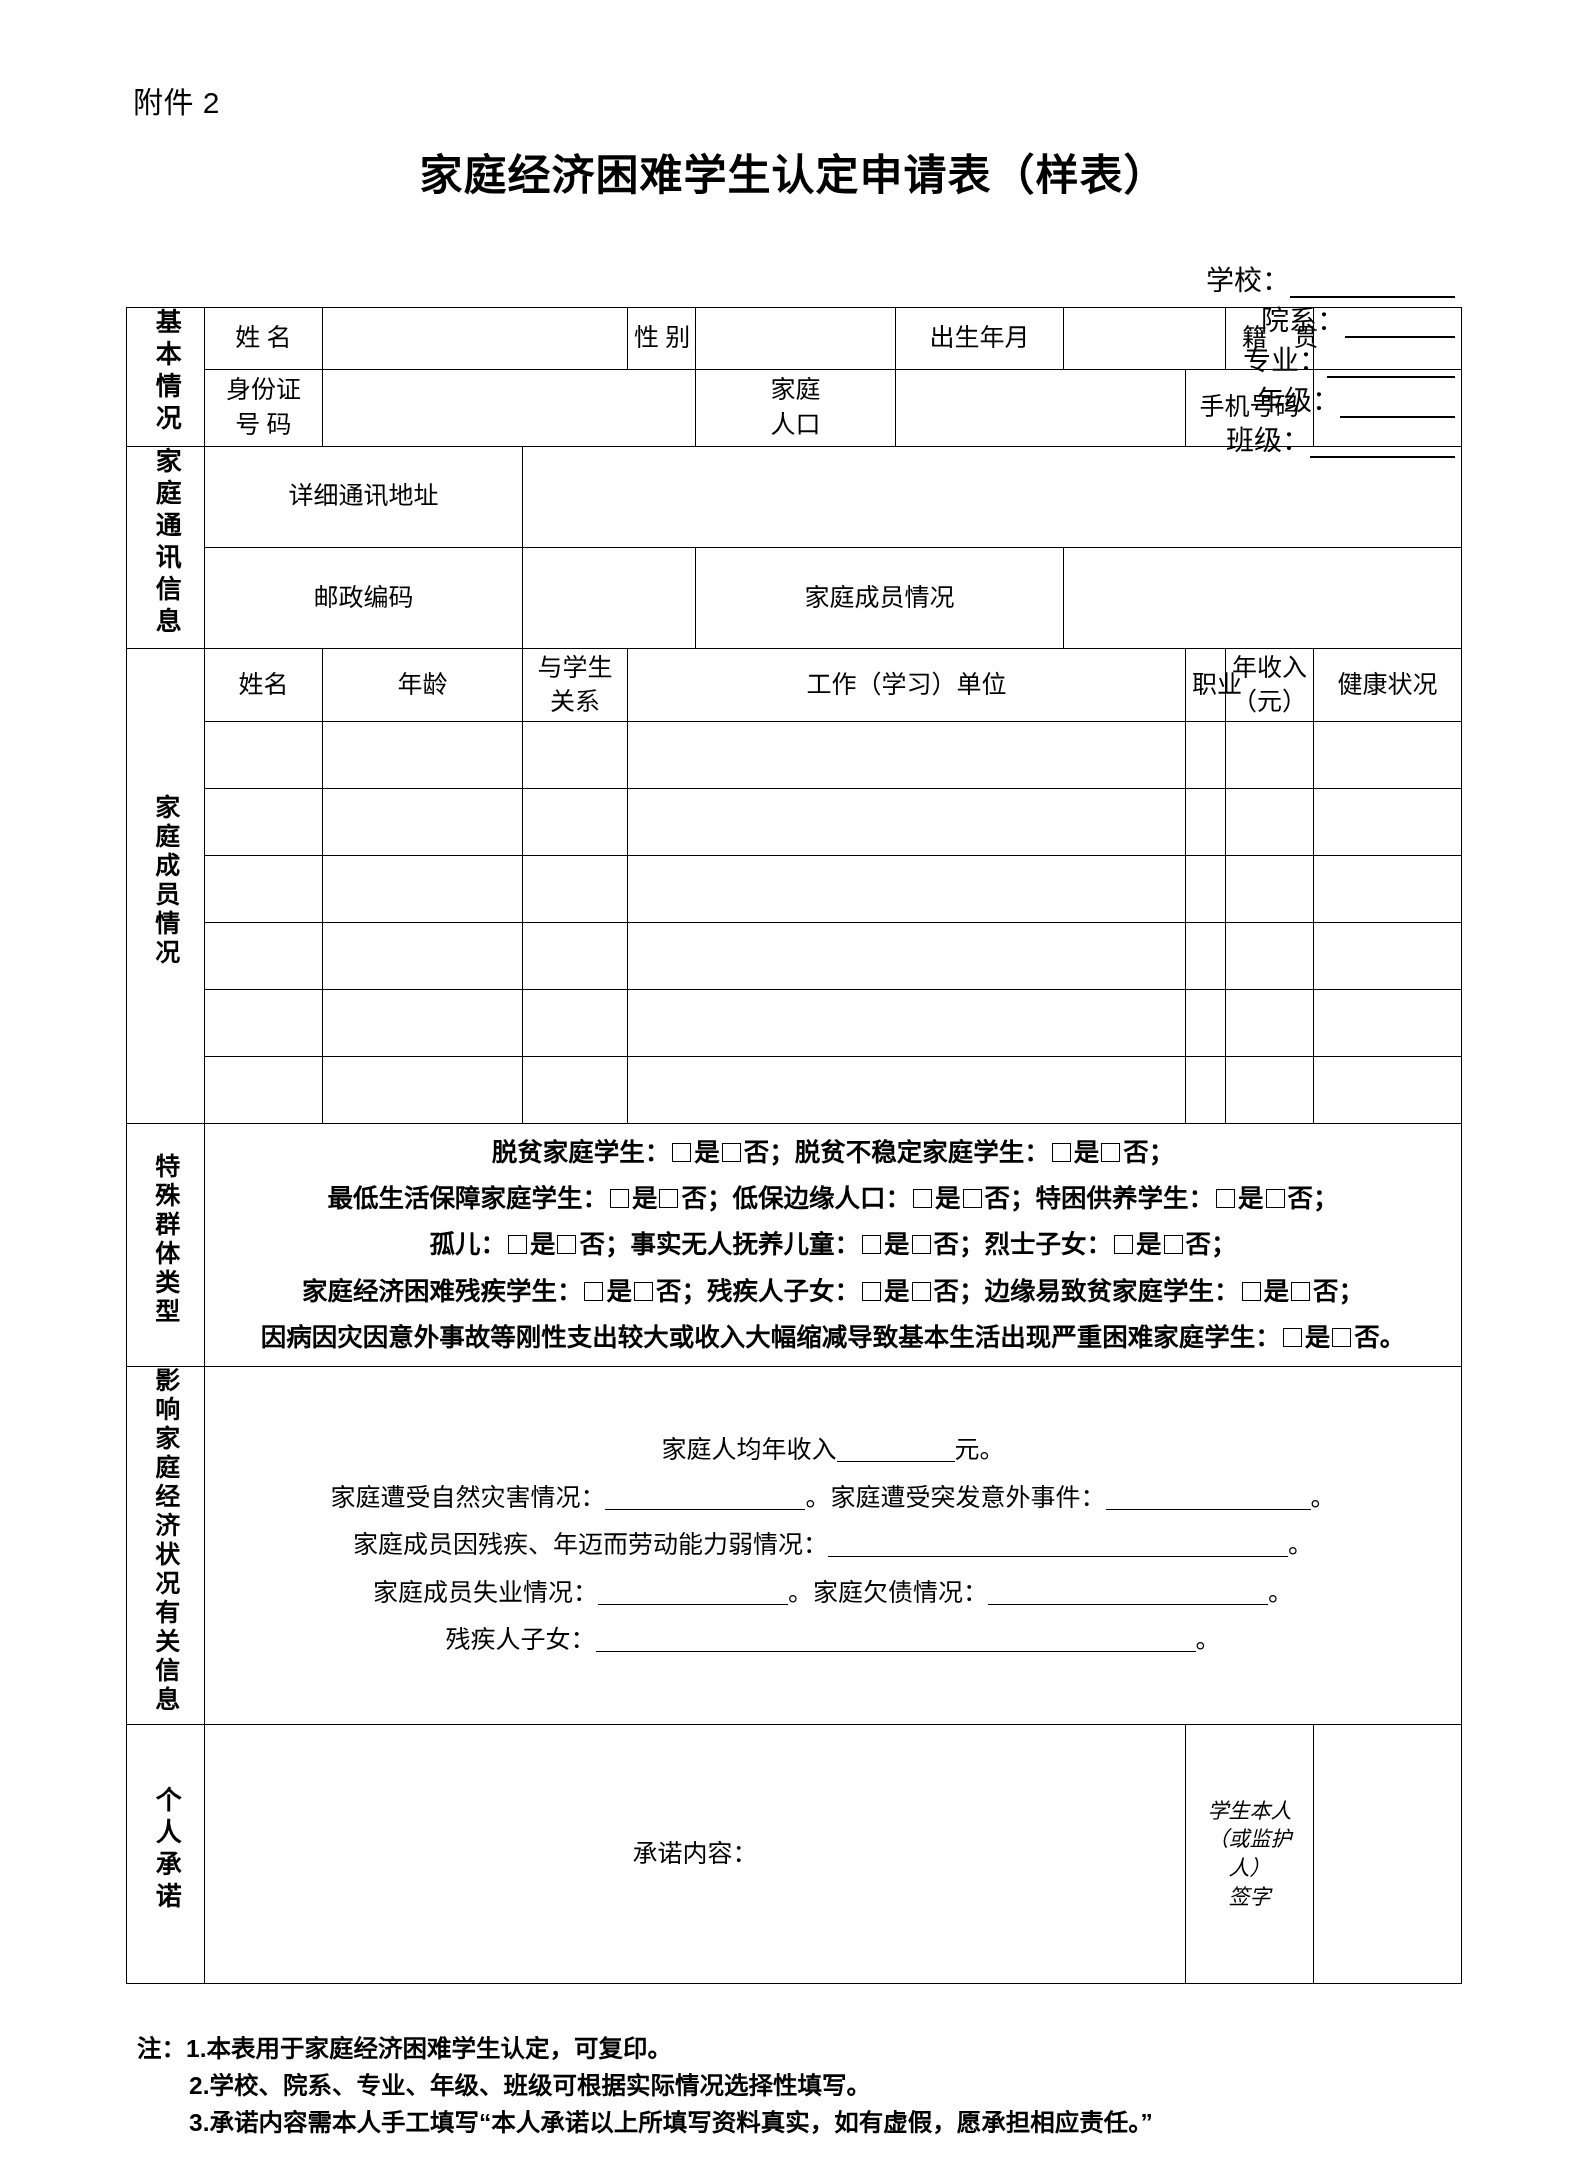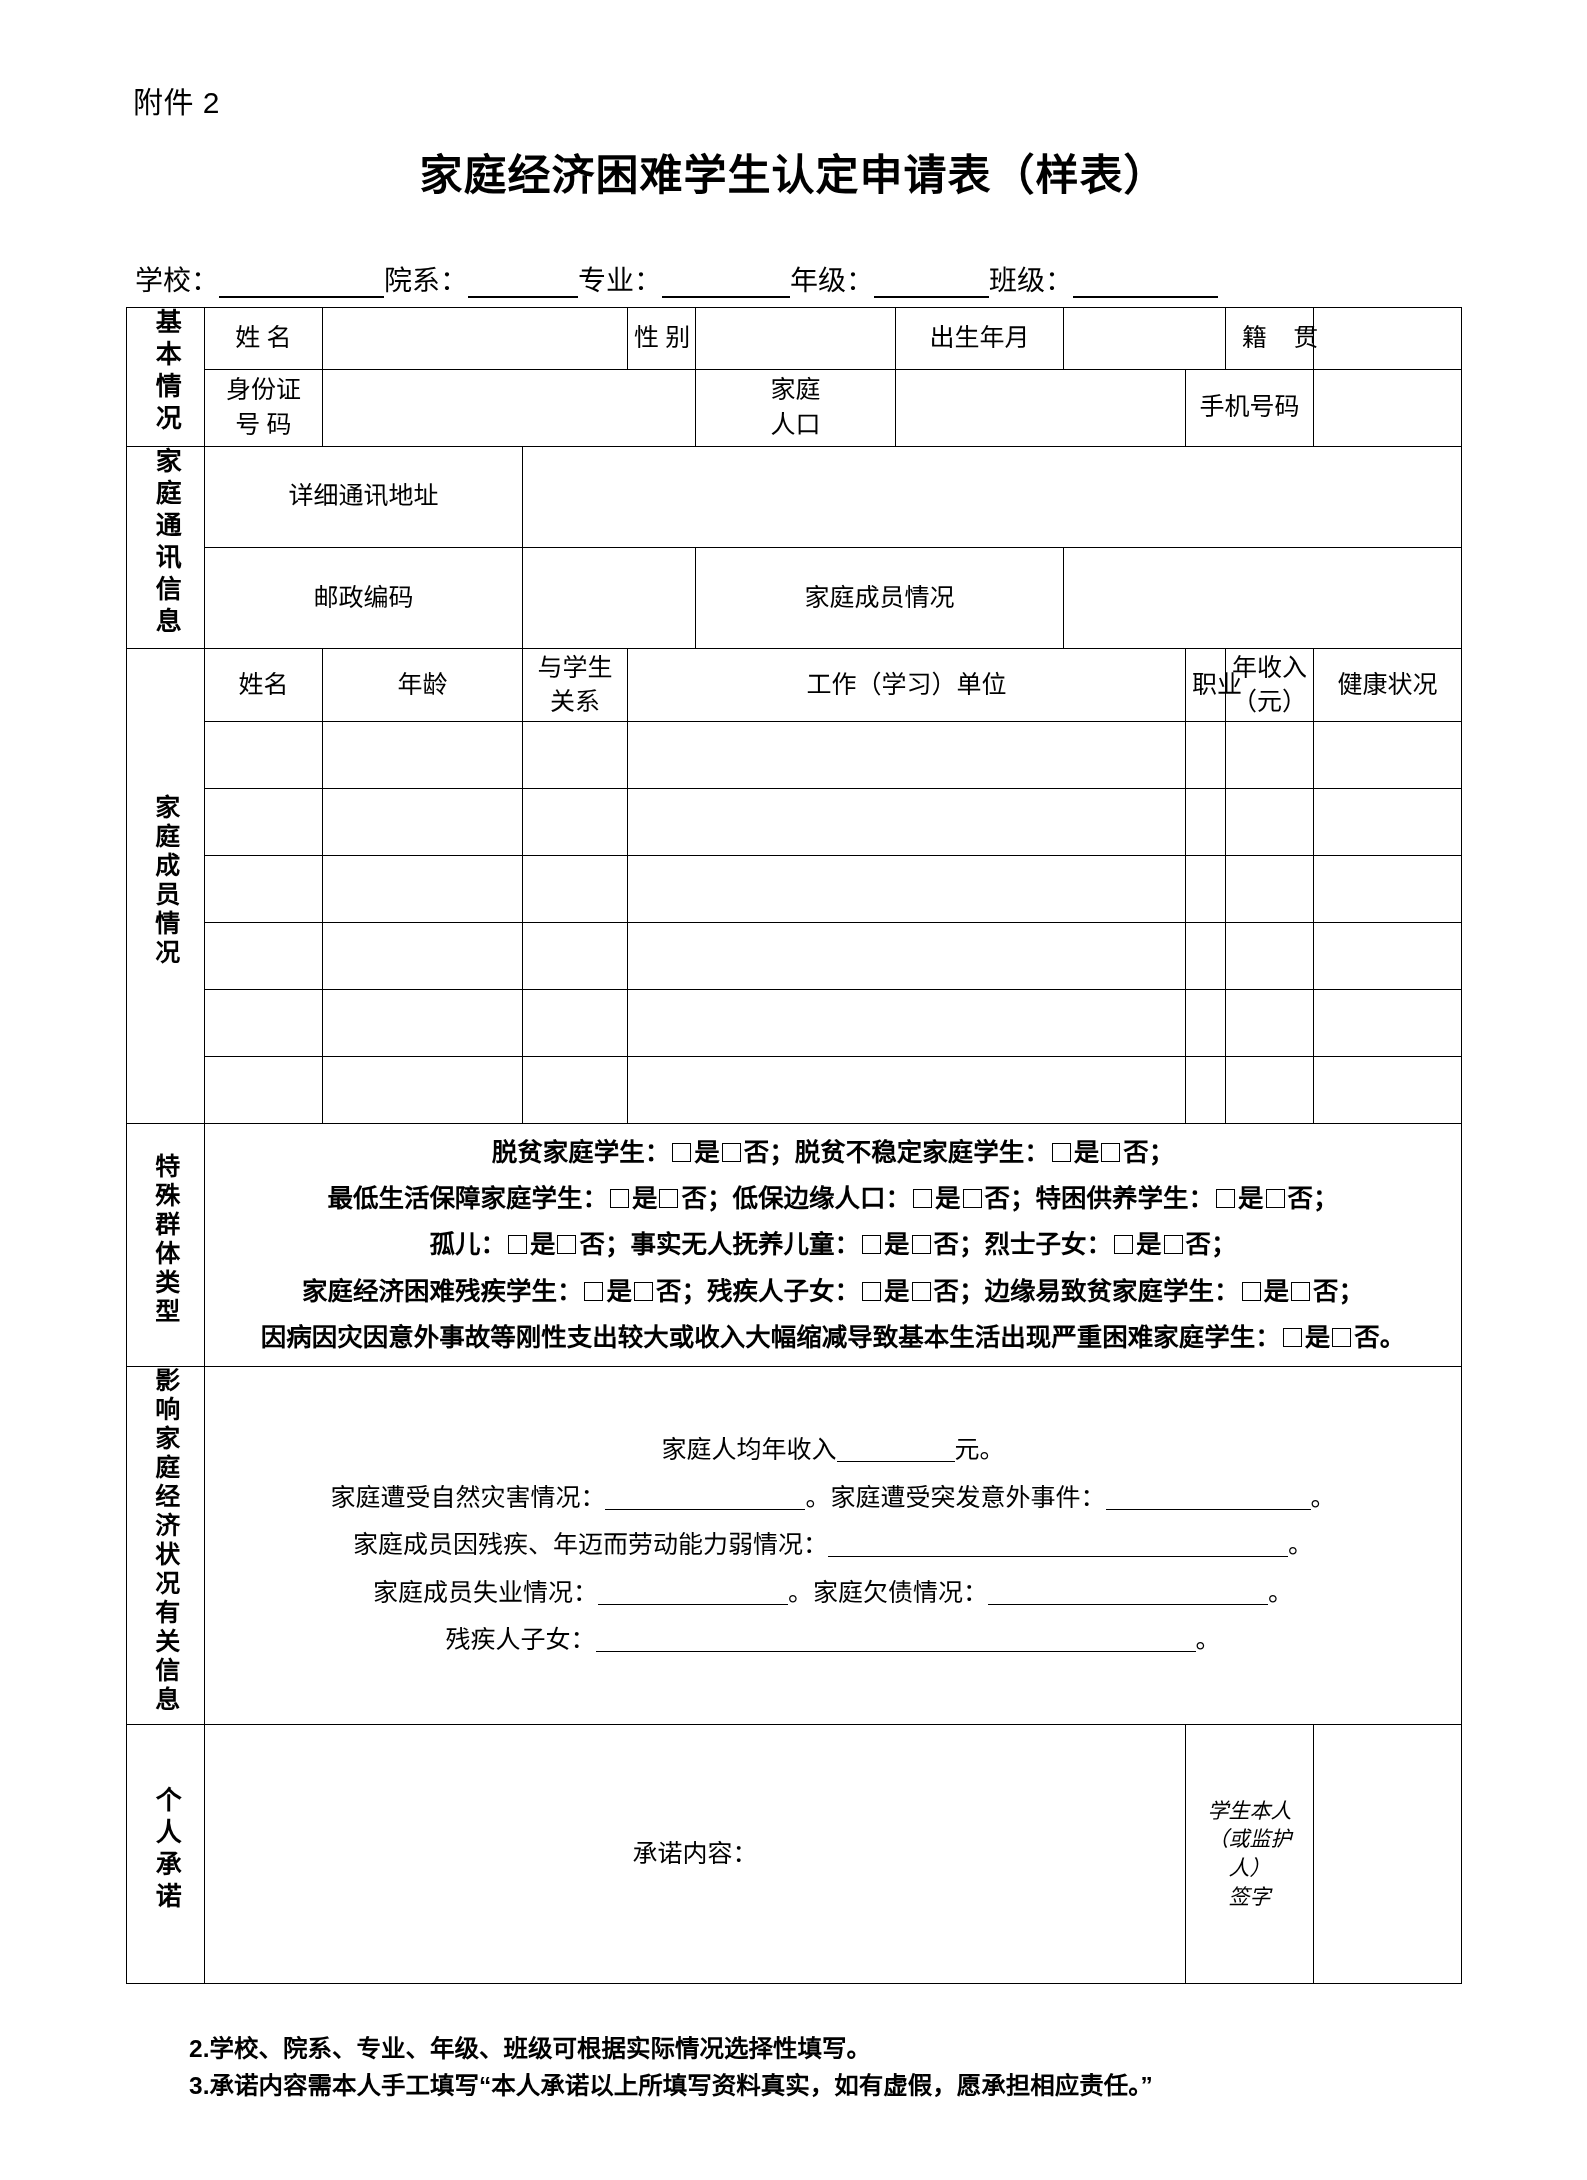--- a/index.html
+++ b/index.html
@@ -51,20 +51,21 @@
   
   .meta-line {
     position: absolute;
     left: 135px;
     top: 258px;
     width: 1320px;
     font-size: 28px;
     white-space: nowrap;
     display: flex;
     align-items: flex-end;
+    flex-direction: column;
   }
   .meta-item {
     display: inline-flex;
     align-items: flex-end;
     white-space: nowrap;
   }
   .meta-item .m-label { display: inline-block; }
   .meta-item .m-blank {
     display: inline-block;
     border-bottom: 2px solid #000;
@@ -387,20 +388,23 @@
         <div>学生本人</div>
         <div>（或监护人）</div>
         <div>签字</div>
       </td>
       <td class="empty"></td>
     </tr>
   </tbody>
     </table>
 
   <div class="notes">
+    <div class="n-row">
+      <span class="n-head">注：</span><span>1.本表用于家庭经济困难学生认定，可复印。</span>
+    </div>
     <div class="n-row n-indent">
       <span>2.学校、院系、专业、年级、班级可根据实际情况选择性填写。</span>
     </div>
     <div class="n-row n-indent">
       <span>3.承诺内容需本人手工填写“本人承诺以上所填写资料真实，如有虚假，愿承担相应责任。”</span>
     </div>
   </div>
 
 </div>
 

